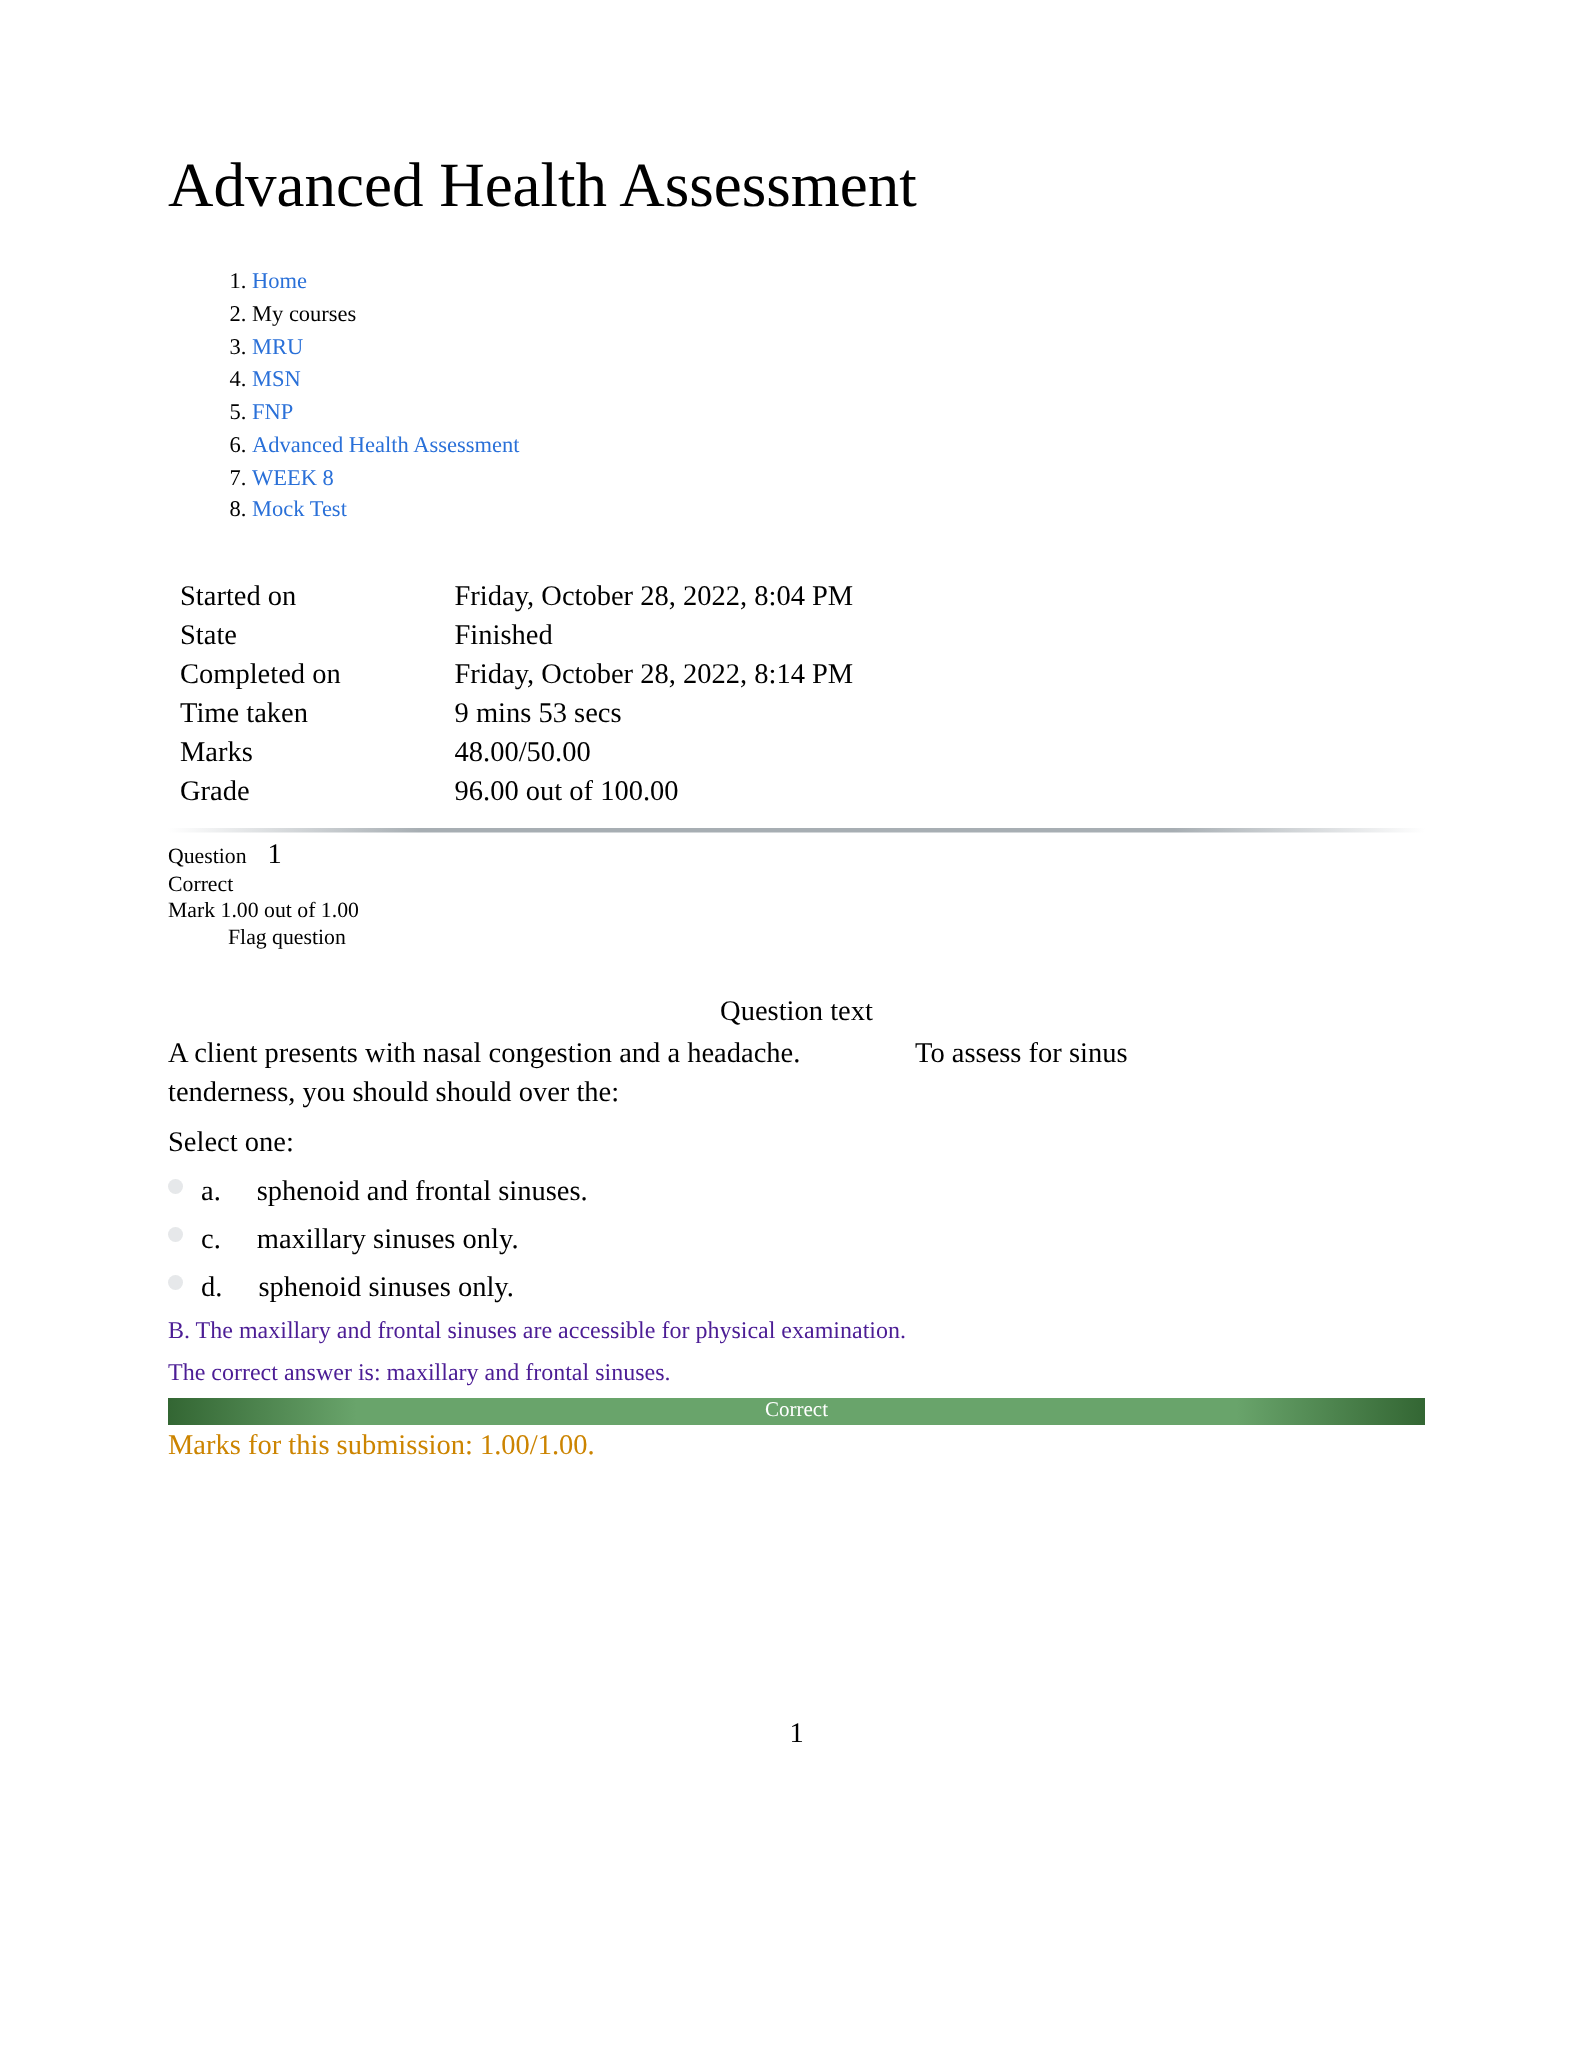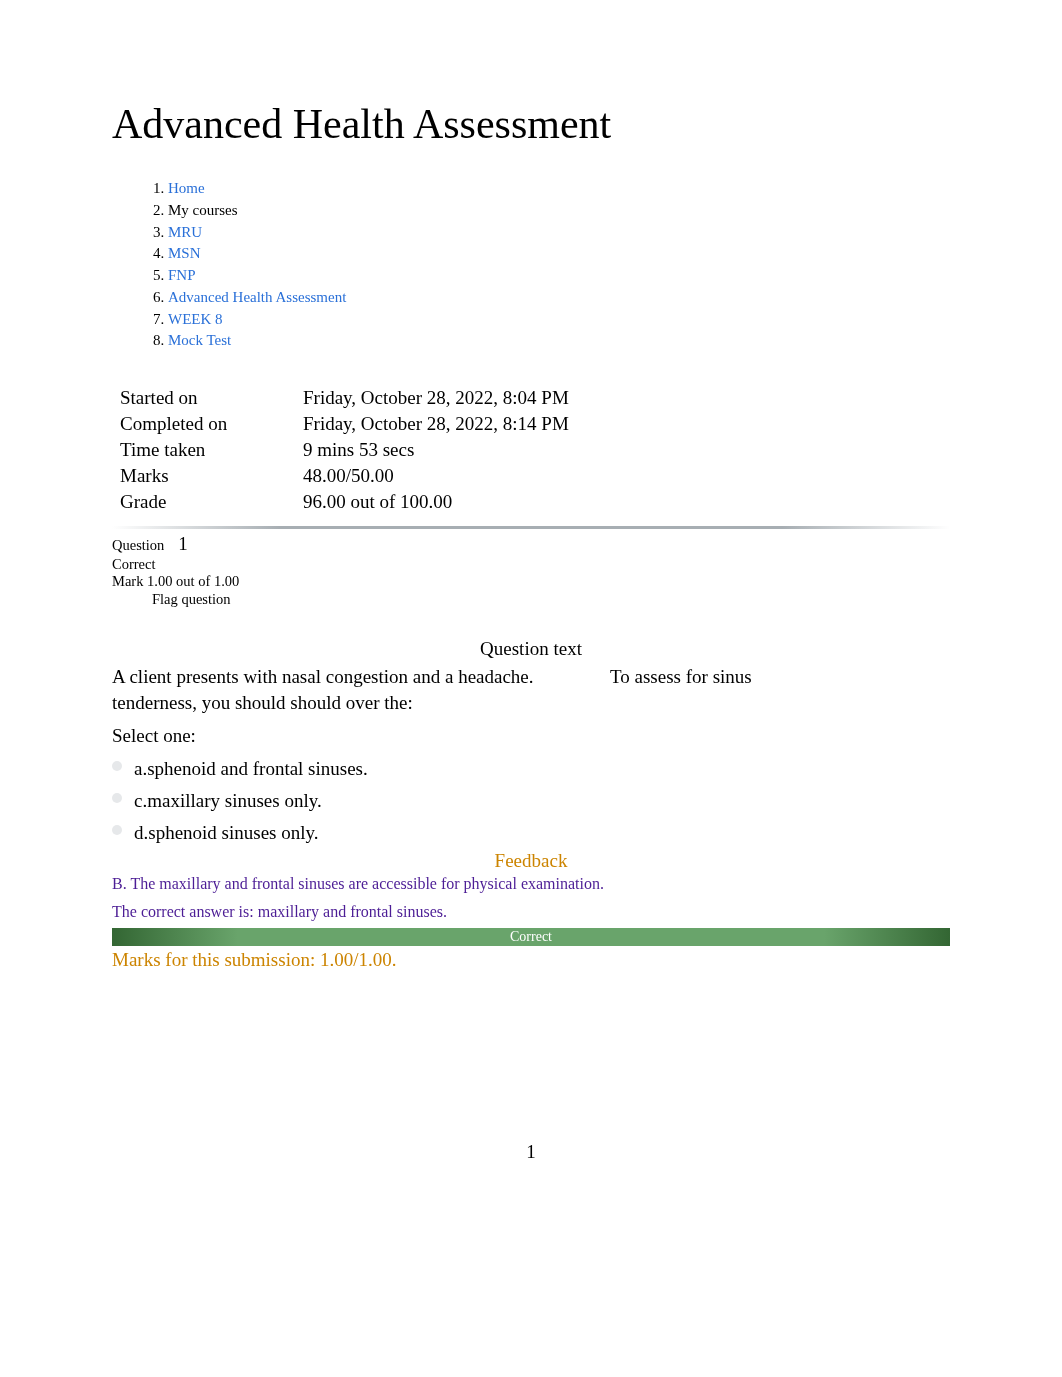--- a/index.html
+++ b/index.html
@@ -106,21 +106,21 @@
       position: relative;
       top: -4px;
     }
     .radio-unselected {
       background: #e6e8ea;
     }
     .radio-dark {
       background: #a6adb3;
     }
     .option-text {
-      margin-left: 0;
+      margin-left: 24px;
     }
     .feedback-heading {
       color: #cc8400;
       margin: 0;
     }
     .feedback-text {
       color: #4c1d95;
       font-size: 16px;
       line-height: 1.5;
       margin-bottom: 4px;
@@ -158,20 +158,24 @@
   <li><a class="link">Advanced Health Assessment</a></li>
   <li><a class="link">WEEK 8</a></li>
   <li><a class="link">Mock Test</a></li>
 </ol>
 
 <table class="summary-table">
   <tbody>
       <tr>
         <td>Started on</td>
         <td>Friday, October 28, 2022, 8:04 PM</td>
+      </tr>
+  <tr>
+        <td>State</td>
+        <td>Finished</td>
       </tr>
   <tr>
         <td>Completed on</td>
         <td>Friday, October 28, 2022, 8:14 PM</td>
       </tr>
   <tr>
         <td>Time taken</td>
         <td>9 mins 53 secs</td>
       </tr>
   <tr>
@@ -210,21 +214,20 @@
       </div>
       <div class="option-row">
         <span class="option-radio radio-unselected"></span><span>c.</span><span class="option-text">maxillary sinuses only.</span>
       </div>
       <div class="option-row">
         <span class="option-radio radio-unselected"></span><span>d.</span><span class="option-text">sphenoid sinuses only.</span>
       </div>
     </div>
   </div>
 
-  <div class="feedback-heading">Feedback</div>
   <div class="feedback-text">B. The maxillary and frontal sinuses are accessible for physical examination.</div>
   <div class="feedback-text">The correct answer is: maxillary and frontal sinuses.</div>
 
   <div class="correct-bar">Correct</div>
   <div class="submission-marks">Marks for this submission: 1.00/1.00.</div>
 </div>
 
 <div class="page-number">1</div>
 
 </body></html>

